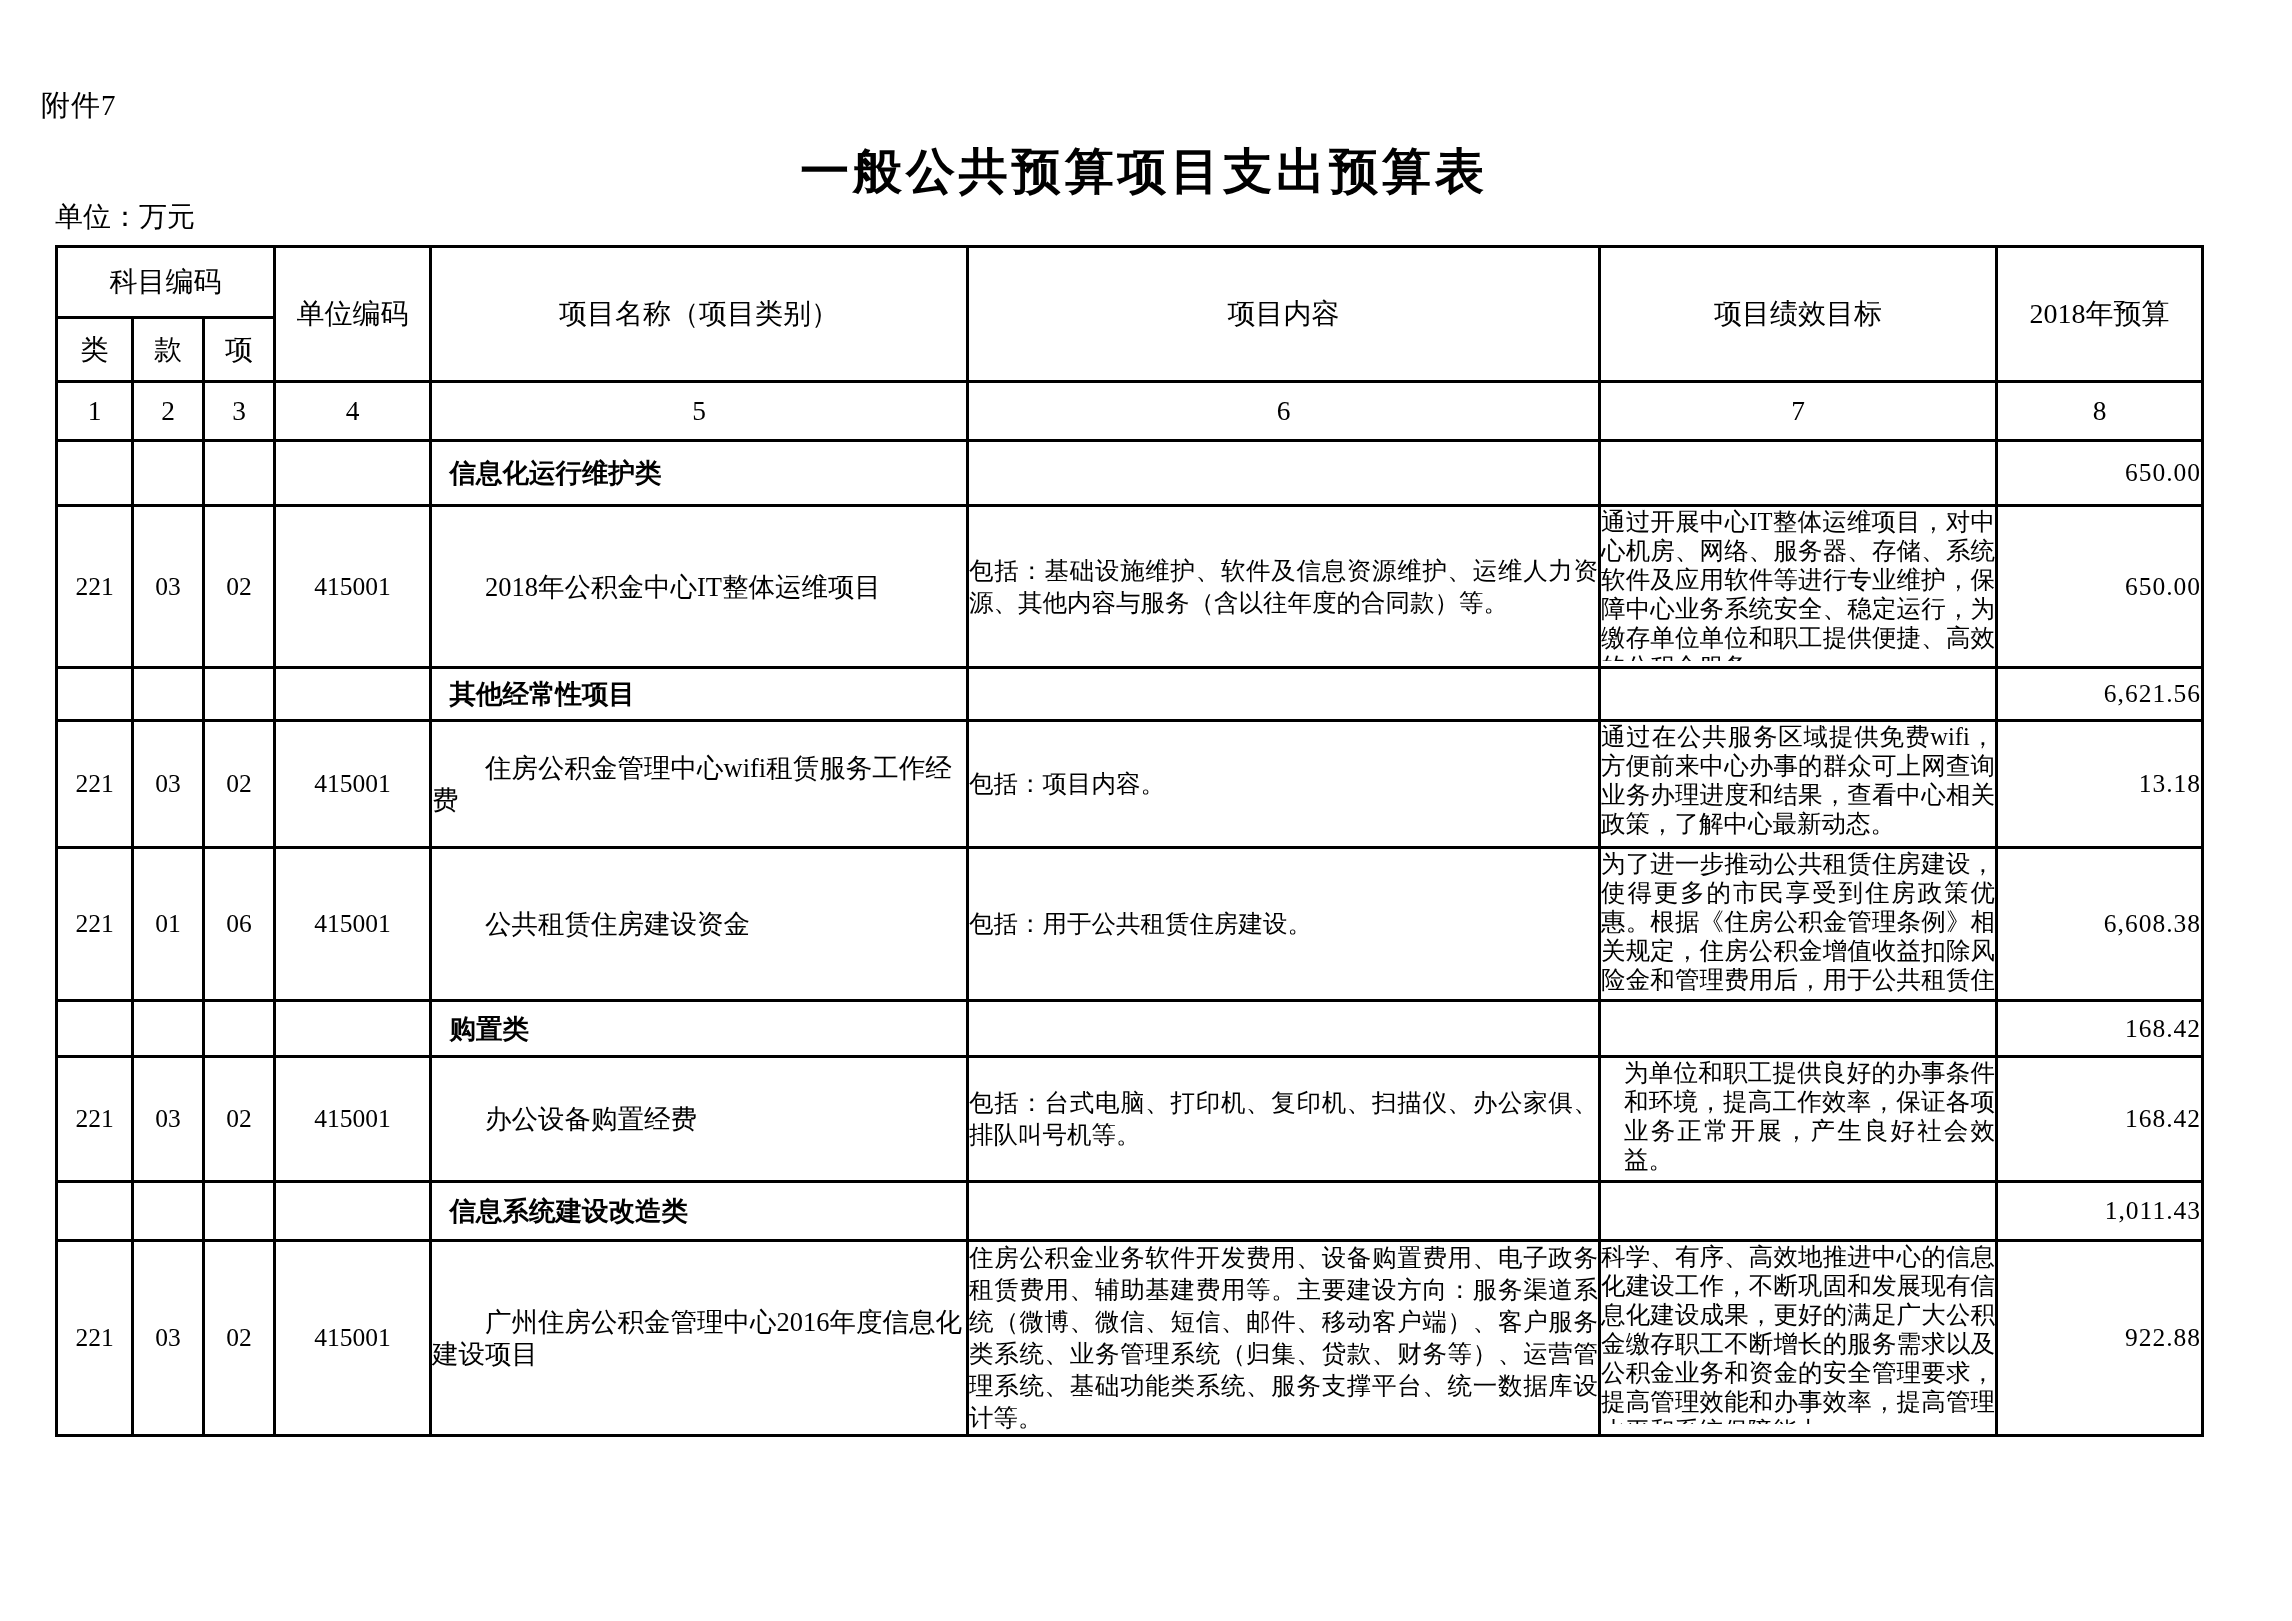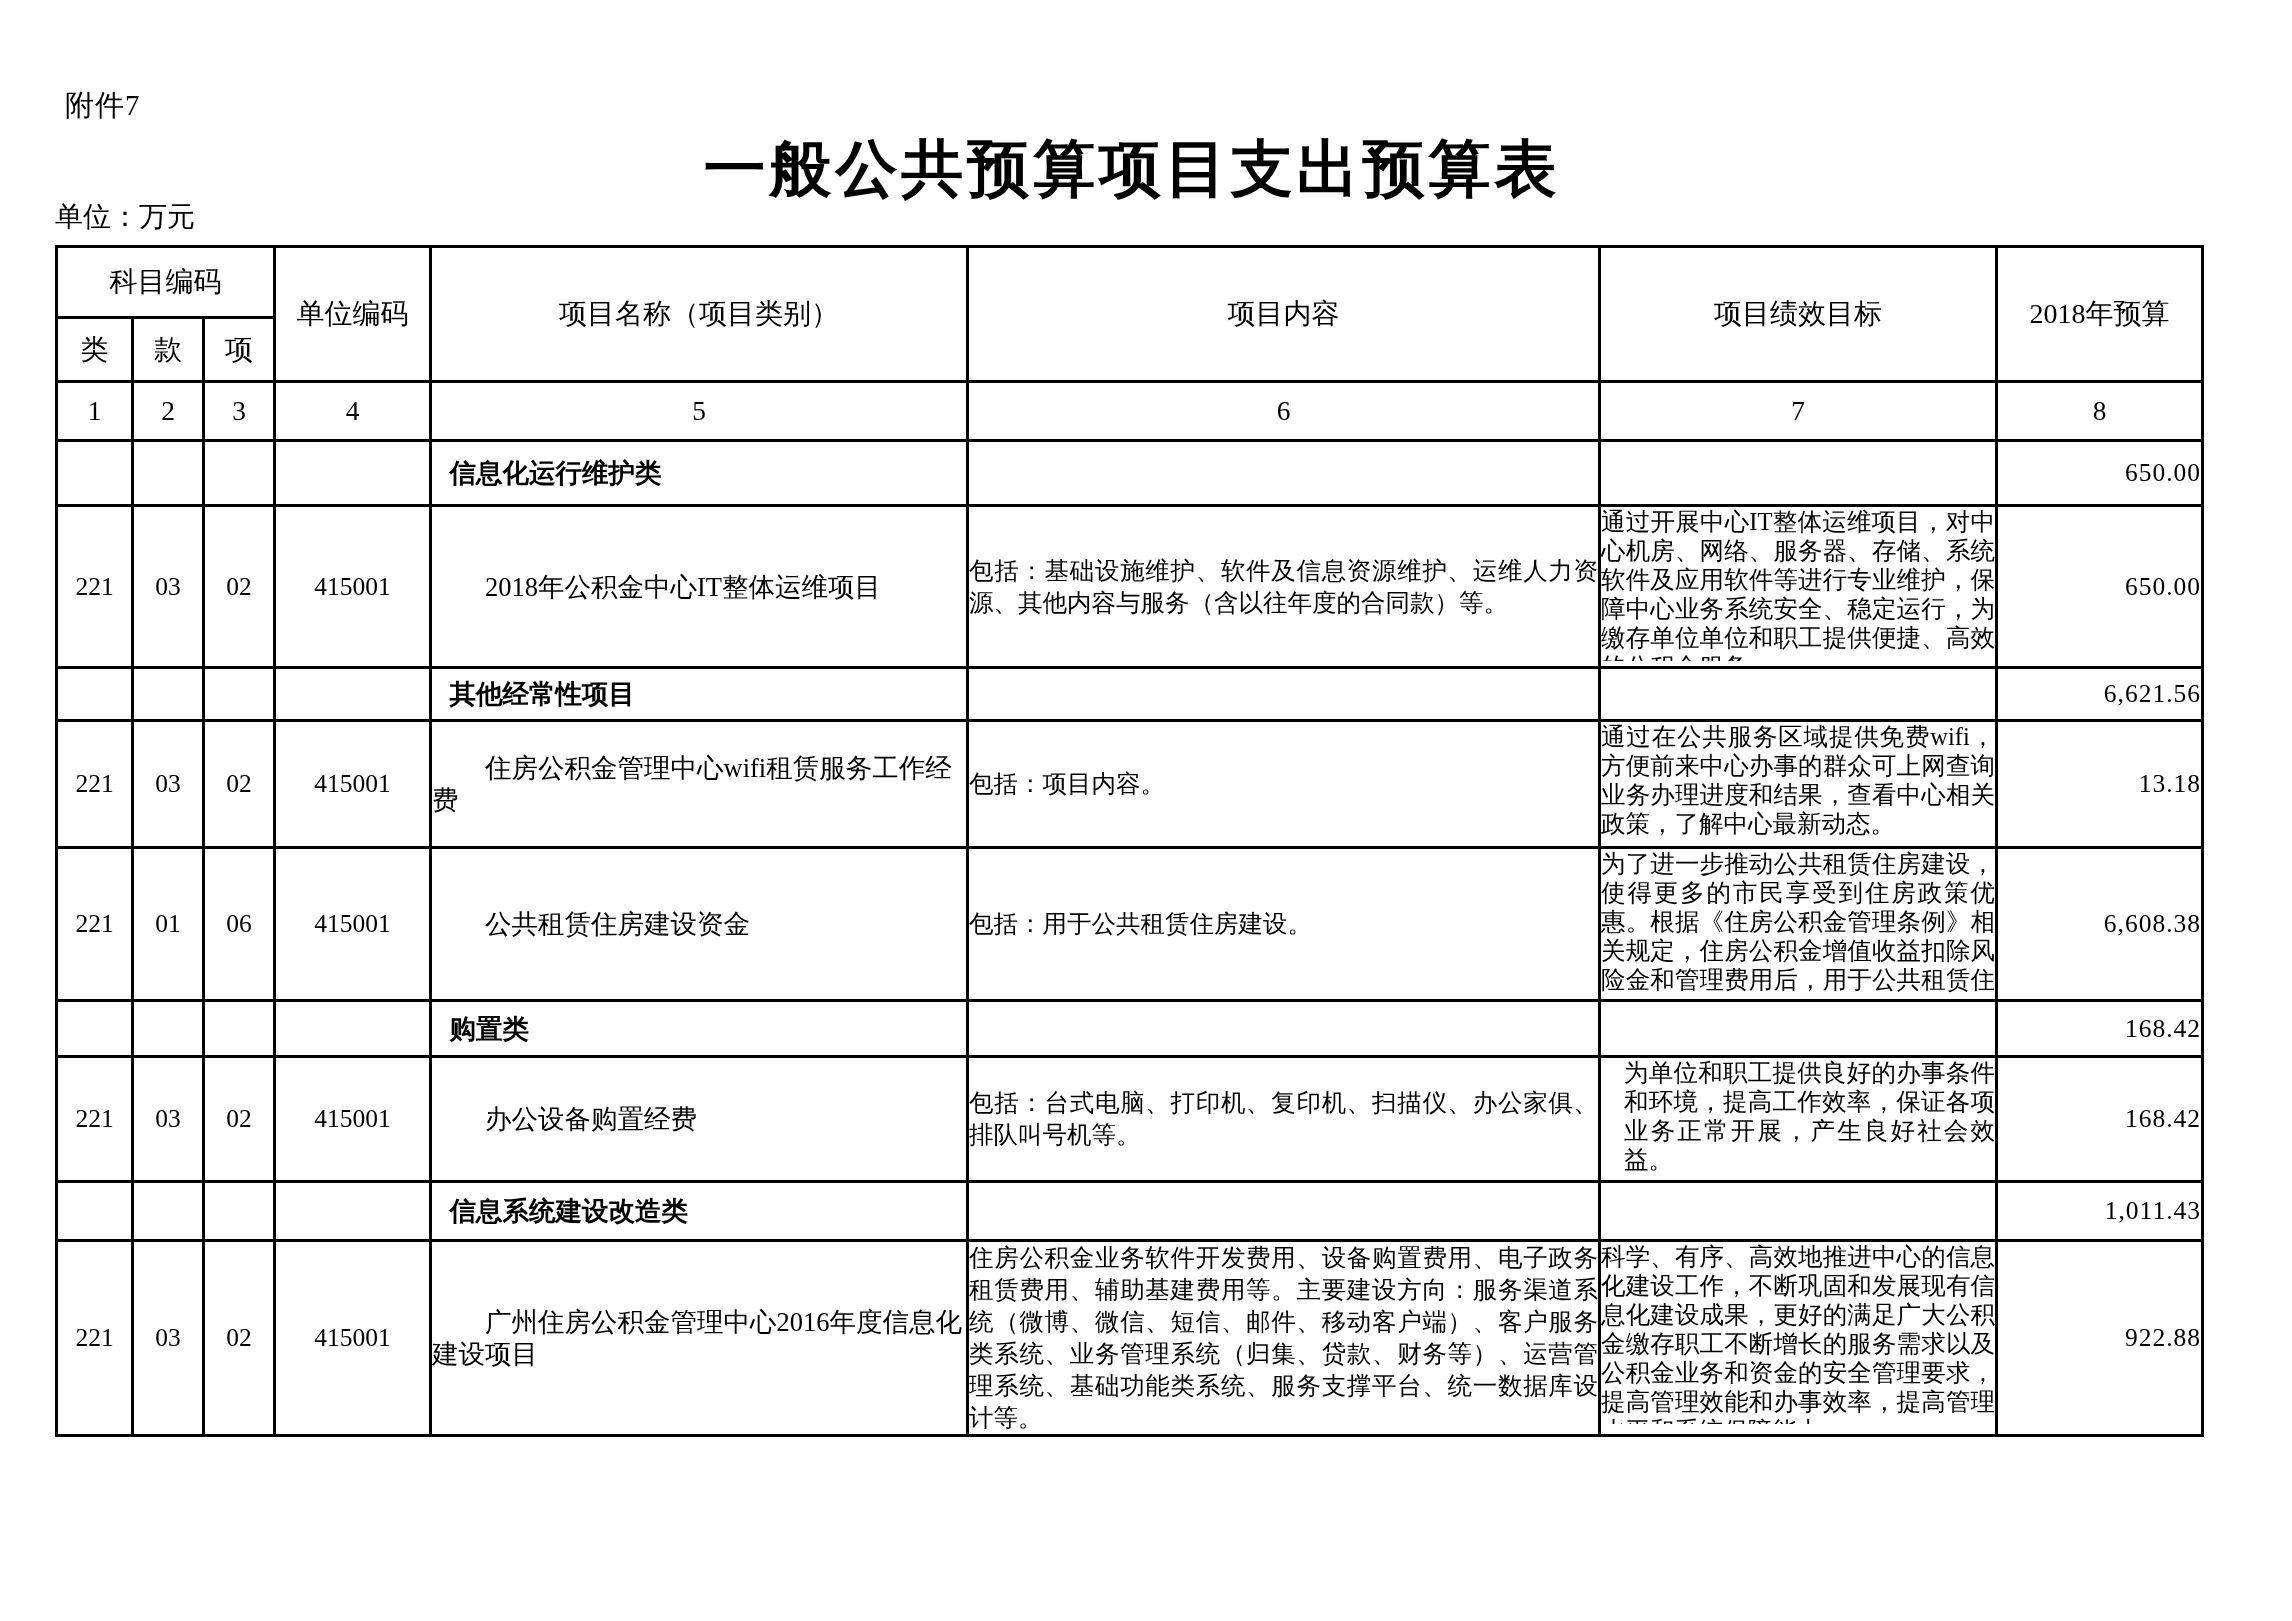--- a/index.html
+++ b/index.html
@@ -4,26 +4,26 @@
 <style>
   html,body { margin:0; padding:0; background:#ffffff; }
   body {
     width:2293px; height:1621px;
     font-family:"Liberation Serif", serif;
     color:#000;
     position:relative;
     overflow:hidden;
   }
   .attachment {
-    position:absolute; left:65px; top:86px;
+    position:absolute; left:41px; top:86px;
     font-size:29px; letter-spacing:1px;
   }
   .title {
     position:absolute; left:55px; top:123px; width:2146px;
-    text-align:center; font-size:62px; font-weight:bold; margin:4px;
+    text-align:center; font-size:49px; font-weight:bold; margin:16px;
     letter-spacing:3.9px;
   }
   .meta {
     position:absolute; left:55px; top:198px; width:2146px;
     display:flex; justify-content:space-between;
     font-size:28px;
   }
   table.budget {
     position:absolute; left:55px; top:245px;
     width:2146px; border-collapse:collapse; table-layout:fixed;

